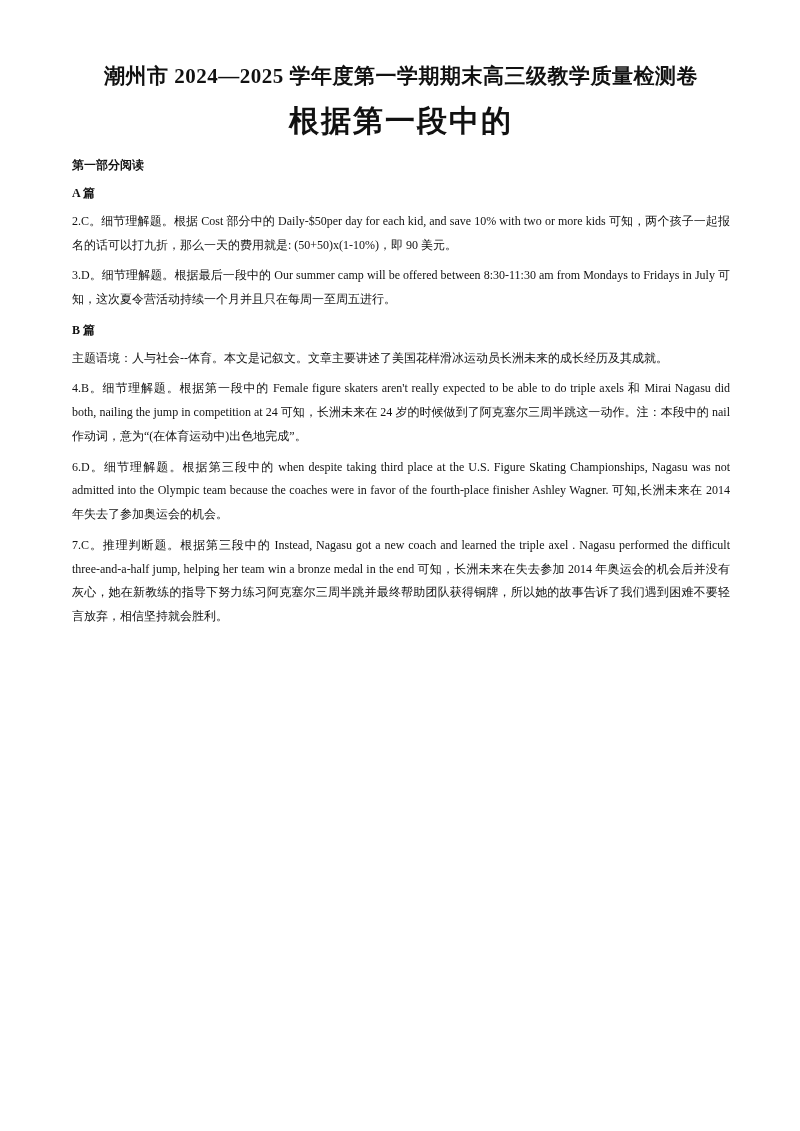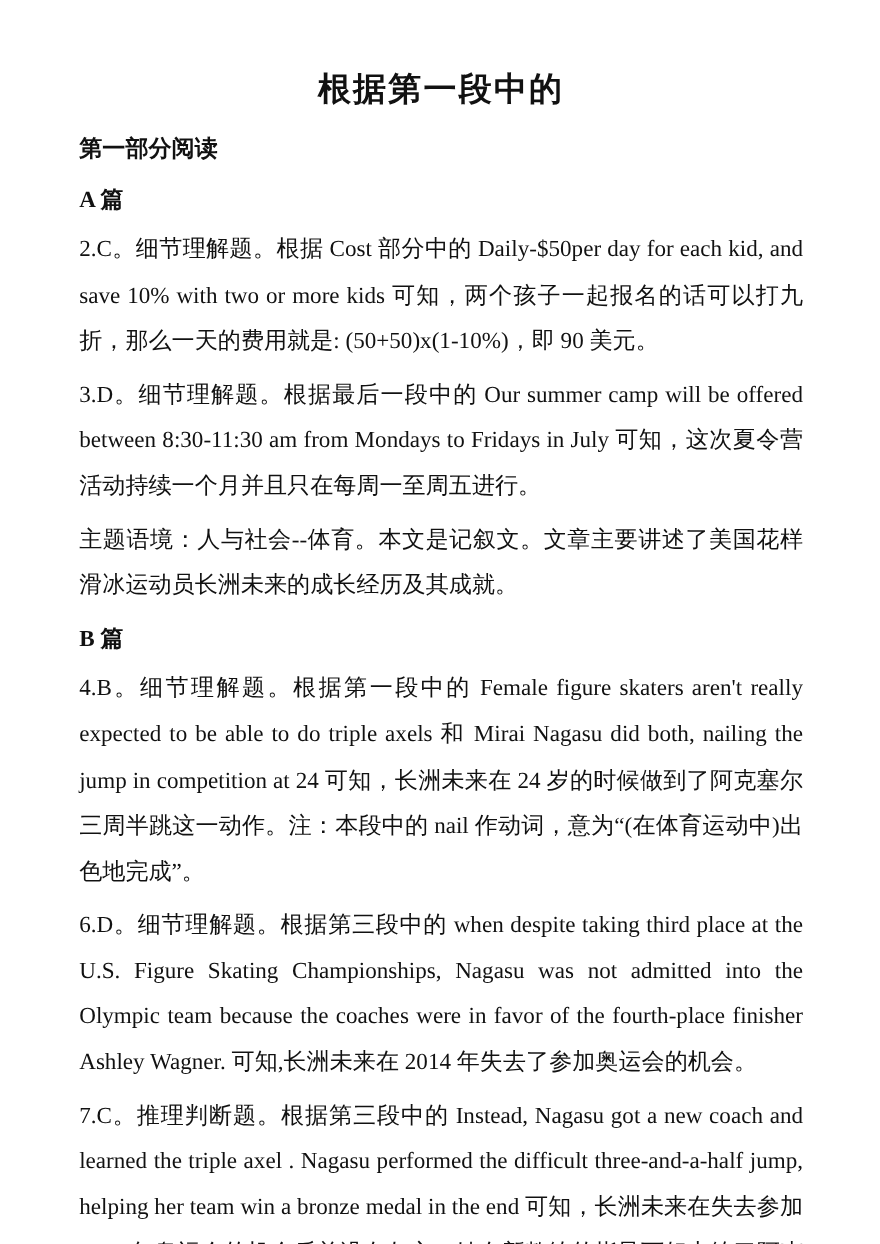--- a/index.html
+++ b/index.html
@@ -28,40 +28,41 @@
   }
   .doc-subtitle {
     font-size: 30px;
     font-weight: bold;
     text-align: center;
     letter-spacing: 2px;
     margin: 0 0 14px 0;
     line-height: 1.3;
   }
   .block {
-    font-size: 21px;
+    font-size: 12px;
     line-height: 1.98;
     text-align: justify;
     margin: 0 0 7px 0;
     word-break: break-word;
   }
   .block.heading {
     font-weight: bold;
     text-align: left;
     margin: 0 0 4px 0;
   }
 </style>
 </head>
 <body>
 
 <div class="page">
+  <h1 class="doc-title">潮州市 2024—2025 学年度第一学期期末高三级教学质量检测卷</h1>
   <h2 class="doc-subtitle">根据第一段中的</h2>
 
   <p class="block heading">第一部分阅读</p>
   <p class="block heading">A 篇</p>
   <p class="block">2.C。细节理解题。根据 Cost 部分中的 Daily-$50per day for each kid, and save 10% with two or more kids 可知，两个孩子一起报名的话可以打九折，那么一天的费用就是: (50+50)x(1-10%)，即 90 美元。</p>
   <p class="block">3.D。细节理解题。根据最后一段中的 Our summer camp will be offered between 8:30-11:30 am from Mondays to Fridays in July 可知，这次夏令营活动持续一个月并且只在每周一至周五进行。</p>
+  <p class="block heading">B 篇</p>
   <p class="block">主题语境：人与社会--体育。本文是记叙文。文章主要讲述了美国花样滑冰运动员长洲未来的成长经历及其成就。</p>
-  <p class="block heading">B 篇</p>
   <p class="block">4.B。细节理解题。根据第一段中的 Female figure skaters aren't really expected to be able to do triple axels 和 Mirai Nagasu did both, nailing the jump in competition at 24 可知，长洲未来在 24 岁的时候做到了阿克塞尔三周半跳这一动作。注：本段中的 nail 作动词，意为“(在体育运动中)出色地完成”。</p>
   <p class="block">6.D。细节理解题。根据第三段中的 when despite taking third place at the U.S. Figure Skating Championships, Nagasu was not admitted into the Olympic team because the coaches were in favor of the fourth-place finisher Ashley Wagner. 可知,长洲未来在 2014 年失去了参加奥运会的机会。</p>
   <p class="block">7.C。推理判断题。根据第三段中的 Instead, Nagasu got a new coach and learned the triple axel . Nagasu performed the difficult three-and-a-half jump, helping her team win a bronze medal in the end 可知，长洲未来在失去参加 2014 年奥运会的机会后并没有灰心，她在新教练的指导下努力练习阿克塞尔三周半跳并最终帮助团队获得铜牌，所以她的故事告诉了我们遇到困难不要轻言放弃，相信坚持就会胜利。</p>
 </div>
 
 </body></html>

